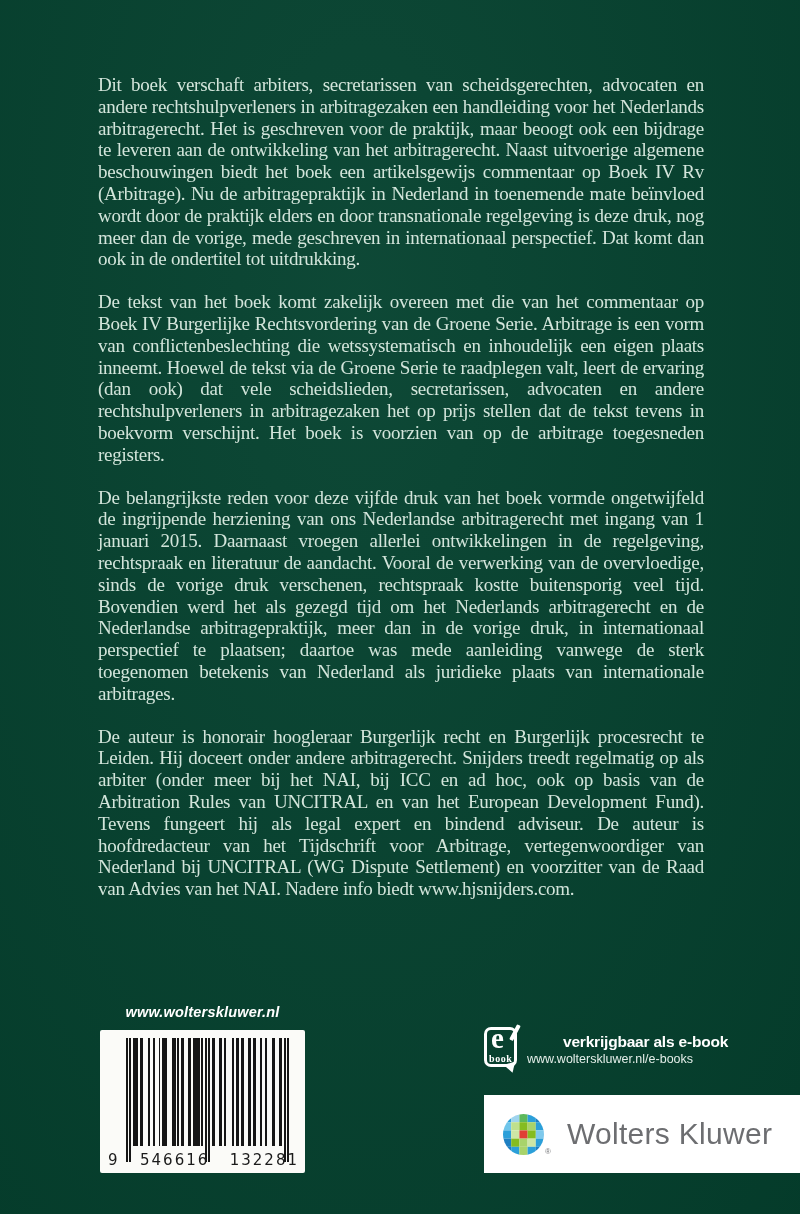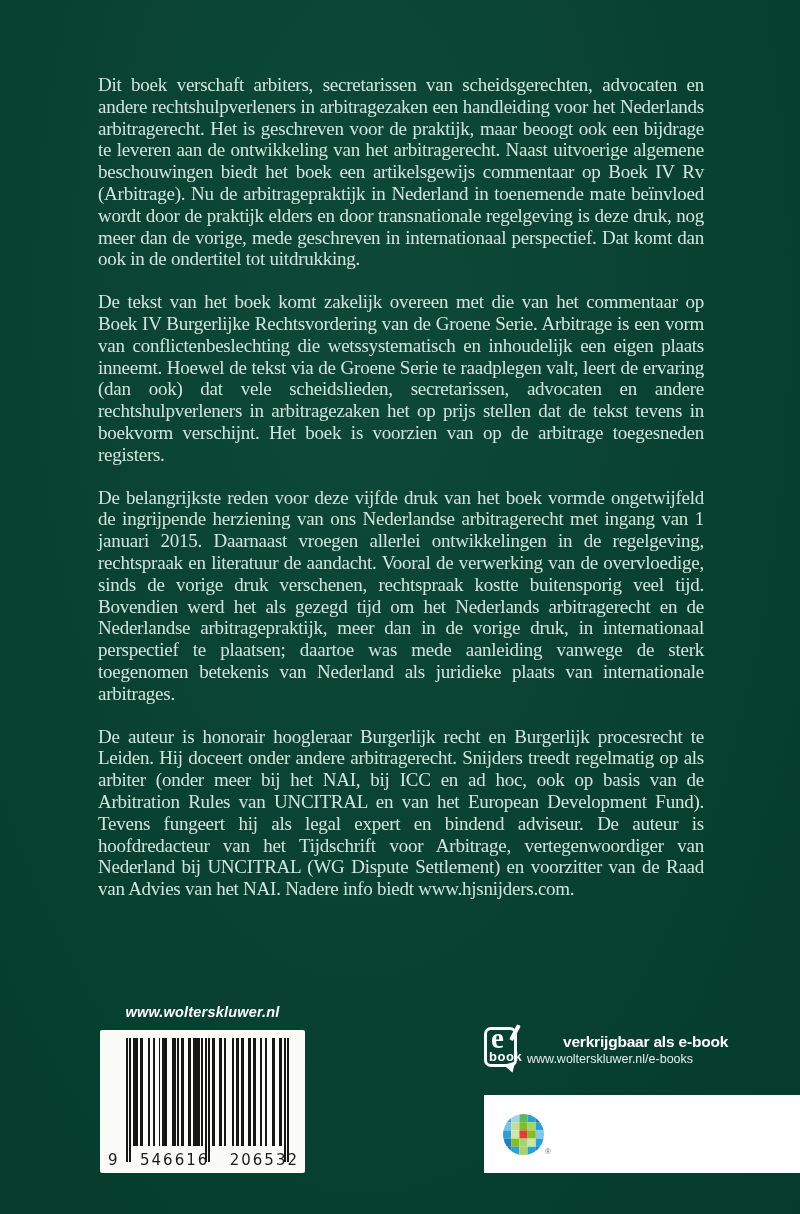--- a/index.html
+++ b/index.html
@@ -45,21 +45,21 @@
   .ebook-e {
     position:absolute; top:-8px; left:4px; color:#ffffff;
     font-family:"Liberation Serif",serif; font-size:29px; font-weight:bold;
   }
   .ebook-slash {
     position:absolute; top:-6px; right:-2px; width:3.5px; height:17px;
     background:#ffffff; transform:rotate(28deg); border-radius:1px;
   }
   .ebook-word {
     position:absolute; bottom:0px; left:2px; color:#ffffff;
-    font-family:Liberation Sans, sans-serif; font-size:13px;
+    font-family:Liberation Serif, serif; font-size:10px;
     font-weight:bold; letter-spacing:0.6px;
   }
   .ebook-tail {
     position:absolute; right:-3px; bottom:-9px; width:0; height:0;
     border-left:6px solid transparent; border-right:6px solid transparent;
     border-top:10px solid #ffffff; transform:rotate(-18deg);
   }
   .ebook-line1 {
     position:absolute; left:527px; top:1033px; color:#ffffff;
     font-family:"Liberation Sans",sans-serif; font-size:15.5px;
@@ -147,21 +147,21 @@
         <rect x="85" y="0" width="1.02" height="108"></rect>
         <rect x="86" y="0" width="1.02" height="108"></rect>
         <rect x="89" y="0" width="1.02" height="108"></rect>
         <rect x="90" y="0" width="1.02" height="108"></rect>
         <rect x="92" y="0" width="1.02" height="124"></rect>
         <rect x="94" y="0" width="1.02" height="124"></rect>
       </svg>
     <div class="isbn-digits">
         <span>9</span>
         <span>546616</span>
-        <span>206532</span>
+        <span>132281</span>
       </div>
   </div>
 
   <div class="ebook-badge">
     <span class="ebook-e">e</span>
     <span class="ebook-slash"></span>
     <span class="ebook-word">book</span>
     <span class="ebook-tail"></span>
   </div>
   <div class="ebook-line1">verkrijgbaar als e-book</div>
@@ -196,15 +196,16 @@
           <rect x="24" y="24" width="8" height="8" fill="#cde6a5"></rect>
           <rect x="32" y="24" width="8" height="8" fill="#2b9fd9"></rect>
         <rect x="0" y="32" width="8" height="8" fill="#1e7fc2"></rect>
           <rect x="8" y="32" width="8" height="8" fill="#2b9fd9"></rect>
           <rect x="16" y="32" width="8" height="8" fill="#a8d36a"></rect>
           <rect x="24" y="32" width="8" height="8" fill="#2b9fd9"></rect>
           <rect x="32" y="32" width="8" height="8" fill="#1e7fc2"></rect>
       </g>
     </svg>
     <span class="wk-reg">®</span>
+    <span class="wk-name">Wolters Kluwer</span>
   </div>
 
 </div>
 
 </body></html>

